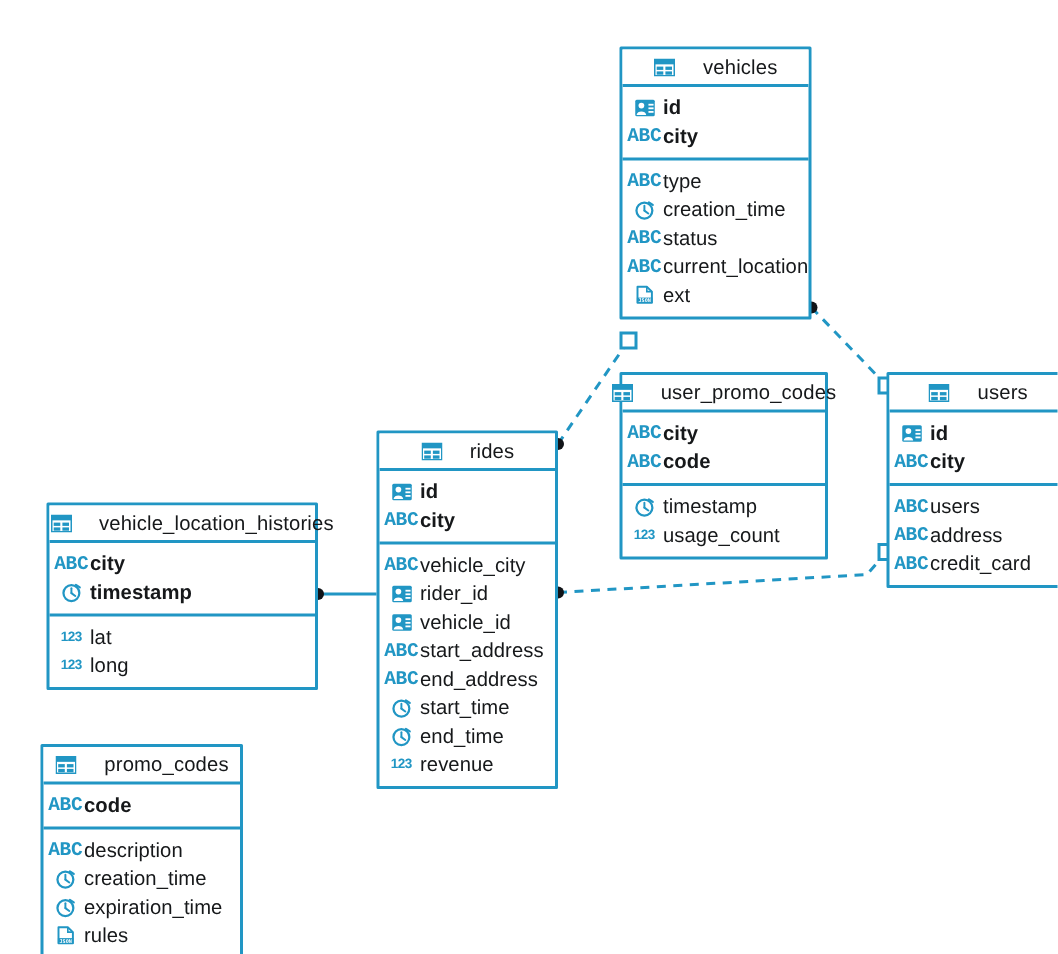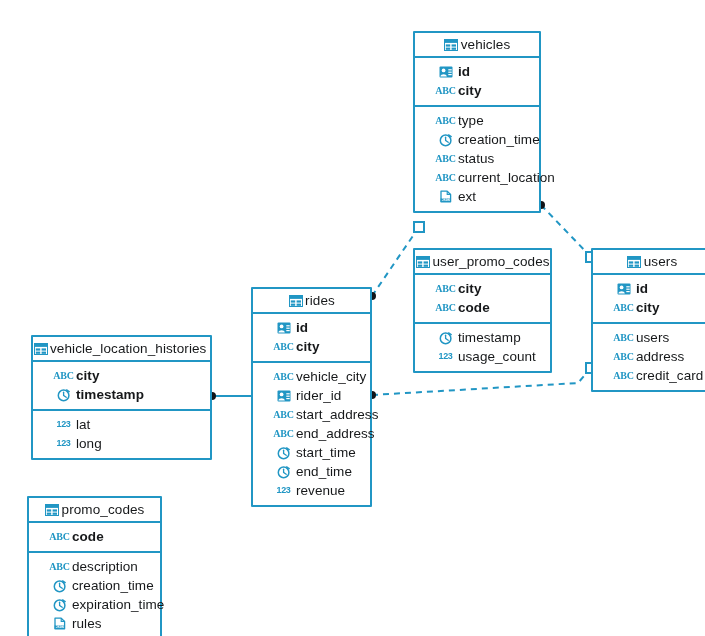--- a/index.html
+++ b/index.html
@@ -40,38 +40,38 @@
     border-radius: 1px;
   }
 
   .entity-header {
     box-sizing: border-box;
     height: 25px;
     border-bottom: 2px solid #2196c4;
     display: flex;
     align-items: center;
     justify-content: center;
-    gap: 2px;
+    gap: 18px;
     padding: 0 6px;
     background: #ffffff;
   }
   .entity-header.left {
     justify-content: flex-start;
     padding-left: 0;
   }
   .entity-title {
     font-size: 13.5px;
     color: #16181a;
     letter-spacing: 0.1px;
     white-space: nowrap;
   }
 
   .section {
     box-sizing: border-box;
-    padding: 4px 0 5px 16px;
+    padding: 4px 0 5px 0;
   }
   .section.keys {
     border-bottom: 2px solid #2196c4;
   }
 
   .field {
     display: flex;
     align-items: center;
     gap: 5px;
     padding: 0 6px 0 7px;
@@ -92,24 +92,24 @@
     flex: 0 0 auto;
     width: 15px;
     height: 15px;
     display: inline-flex;
     align-items: center;
     justify-content: center;
   }
   .icon svg { display: block; }
 
   .icon-abc {
-    font-size: 10px;
+    font-size: 13px;
     font-weight: bold;
     color: #2196c4;
-    font-family: Liberation Serif, serif;
+    font-family: Liberation Mono, monospace;
     letter-spacing: -0.2px;
     line-height: 1;
   }
   .icon-123 {
     font-size: 9px;
     font-weight: bold;
     color: #2196c4;
     font-family: "Liberation Sans", sans-serif;
     letter-spacing: -0.4px;
     line-height: 1;
@@ -340,20 +340,33 @@
       <circle cx="4.6" cy="4.4" r="1.9" fill="#ffffff"></circle>
       <path d="M1.4 10.6 C1.7 7.6 7.5 7.6 7.8 10.6 Z" fill="#ffffff"></path>
       <rect x="9.3" y="3.2" width="3.4" height="1.2" fill="#ffffff"></rect>
       <rect x="9.3" y="5.6" width="3.4" height="1.2" fill="#ffffff"></rect>
       <rect x="9.3" y="8.0" width="3.4" height="1.2" fill="#ffffff"></rect>
     </svg>
   </span>
             <span class="field-name">rider_id</span>
           </div>
           <div class="field">
+            <span class="icon">
+    <svg width="14" height="12" viewBox="0 0 14 12">
+      <rect x="0.5" y="0.5" width="13" height="11" rx="1" fill="#2196c4"></rect>
+      <circle cx="4.6" cy="4.4" r="1.9" fill="#ffffff"></circle>
+      <path d="M1.4 10.6 C1.7 7.6 7.5 7.6 7.8 10.6 Z" fill="#ffffff"></path>
+      <rect x="9.3" y="3.2" width="3.4" height="1.2" fill="#ffffff"></rect>
+      <rect x="9.3" y="5.6" width="3.4" height="1.2" fill="#ffffff"></rect>
+      <rect x="9.3" y="8.0" width="3.4" height="1.2" fill="#ffffff"></rect>
+    </svg>
+  </span>
+            <span class="field-name">vehicle_id</span>
+          </div>
+          <div class="field">
             <span class="icon icon-abc">ABC</span>
             <span class="field-name">start_address</span>
           </div>
           <div class="field">
             <span class="icon icon-abc">ABC</span>
             <span class="field-name">end_address</span>
           </div>
           <div class="field">
             <span class="icon">
     <svg width="14" height="14" viewBox="0 0 14 14">

